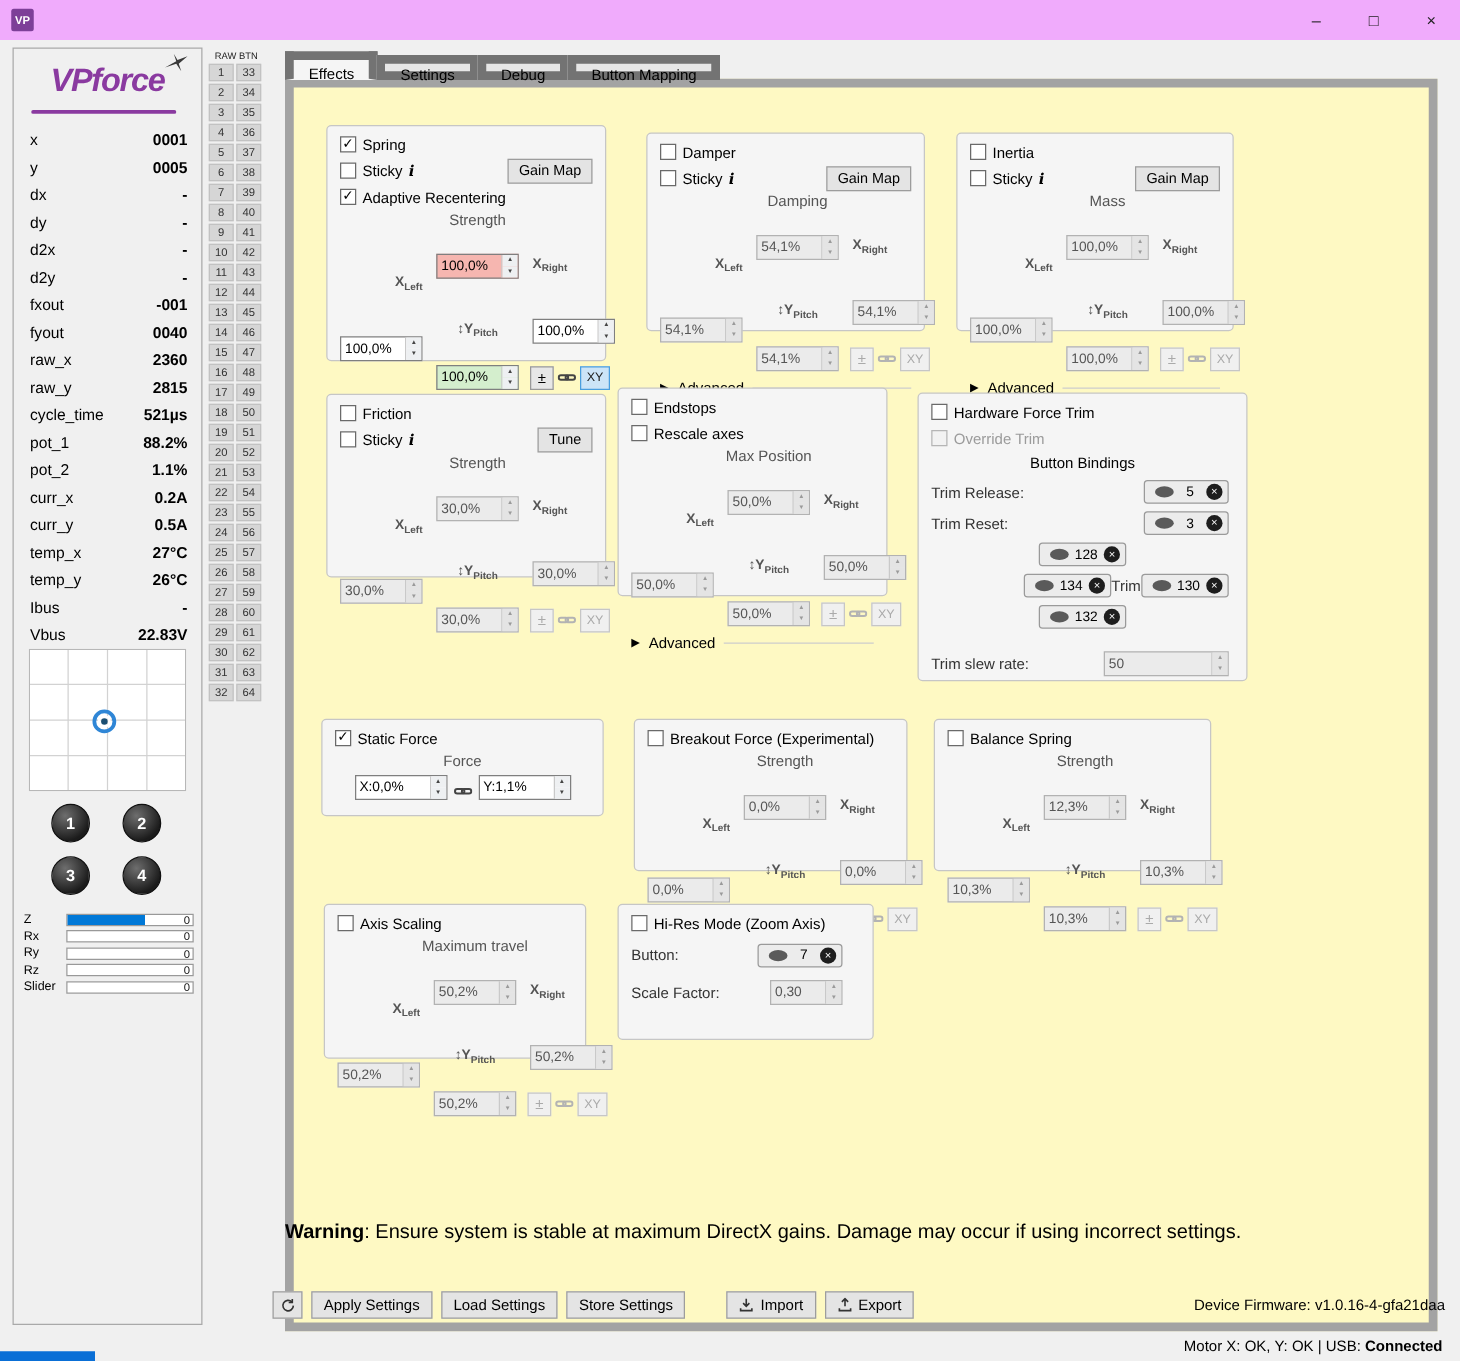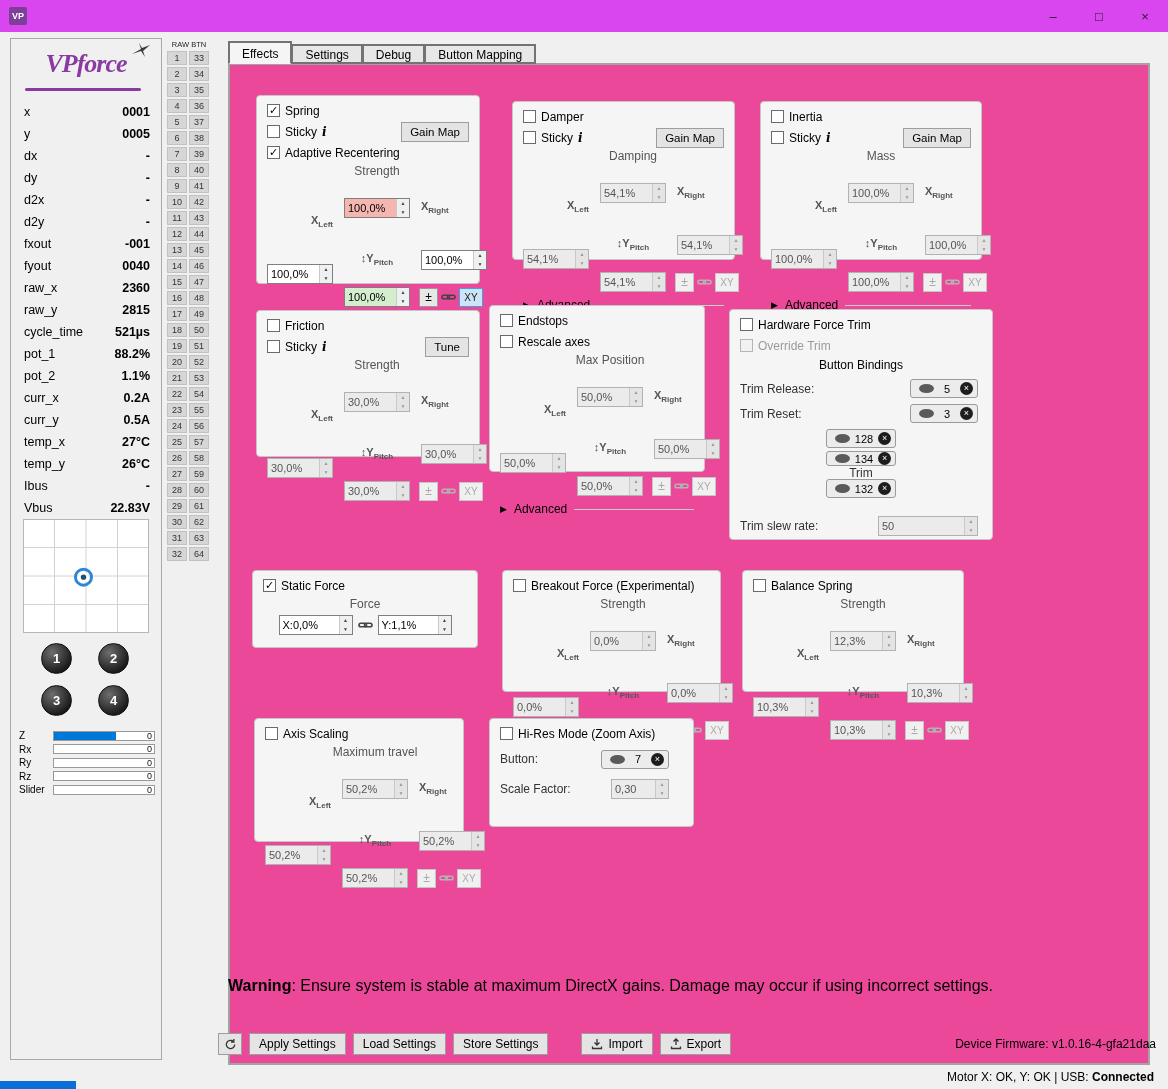--- a/index.html
+++ b/index.html
@@ -1,29 +1,29 @@
 <!DOCTYPE html>
 <html><head>
 <meta charset="utf-8">
 <style>
   *{margin:0;padding:0;box-sizing:border-box;}
   html,body{width:1168px;height:1089px;}
   body{position:relative;background:#f0f0f0;font-family:"Liberation Sans",sans-serif;font-size:12px;color:#000;overflow:hidden;outline:1px solid #9a9a9a;}
 
   
-  .titlebar{position:absolute;left:0;top:0;width:100%;height:32px;background:#d946ef;display:flex;align-items:center;}
+  .titlebar{position:absolute;left:0;top:0;width:100%;height:32px;background:#f0abfc;display:flex;align-items:center;}
   .app-icon{width:18px;height:18px;margin-left:9px;background:#7d3f98;color:#fff;font-size:9px;font-weight:bold;display:flex;align-items:center;justify-content:center;border-radius:2px;}
   .title-text{margin-left:8px;font-size:12px;white-space:nowrap;}
   .win-controls{margin-left:auto;display:flex;height:100%;}
   .win-btn{width:46px;height:100%;display:flex;align-items:center;justify-content:center;font-size:13px;color:#222;cursor:default;}
 
   
   .sidebar{position:absolute;left:10px;top:38px;width:152px;height:1022px;border:1px solid #a9a9a9;background:#f0f0f0;}
   .logo{position:relative;height:60px;text-align:center;padding-top:10px;}
-  .logo-text{font-family:Liberation Serif, serif;font-style:italic;font-weight:bold;font-size:26px;color:#8a3aa0;letter-spacing:-1px;}
+  .logo-text{font-family:Liberation Sans, sans-serif;font-style:italic;font-weight:bold;font-size:26px;color:#8a3aa0;letter-spacing:-1px;}
   .logo-underline{position:absolute;left:14px;right:20px;bottom:8px;height:3px;background:#8a3aa0;border-radius:2px;}
   .logo-plane{position:absolute;right:10px;top:4px;}
   .tel-list{position:absolute;top:62px;left:13px;right:11px;}
   .tel-row{display:flex;justify-content:space-between;height:22px;font-size:12.5px;align-items:center;}
   .tel-label{color:#000;}
   .tel-value{font-weight:600;}
   .pos-grid{position:absolute;top:480px;left:12px;}
   .dev-btns{position:absolute;top:604px;left:30px;display:grid;grid-template-columns:31px 31px;gap:11px 26px;}
   .dev-btn{width:31px;height:31px;border-radius:50%;background:radial-gradient(circle at 35% 30%,#6e6e6e,#1b1b1b 72%);border:1px solid #101010;color:#fff;font-size:13px;font-weight:bold;display:flex;align-items:center;justify-content:center;}
   .axes{position:absolute;top:690px;left:8px;right:6px;}
@@ -34,23 +34,23 @@
   .axis-val{position:absolute;right:2px;top:-1px;font-size:9px;color:#111;}
 
   
   .rawbtn{position:absolute;left:167px;top:38px;width:44px;}
   .rawbtn-header{font-size:7.5px;color:#222;text-align:center;height:13px;line-height:13px;white-space:nowrap;}
   .rawbtn-grid{display:grid;grid-template-columns:20px 20px;gap:2px;}
   .raw-cell{height:14px;background:#d6d6d6;border:1px solid #c2c2c2;font-size:9px;color:#333;display:flex;align-items:center;justify-content:center;}
 
   
   .tabbar{position:absolute;left:228px;top:41px;height:23px;display:flex;align-items:flex-end;z-index:2;}
-  .tab{height:20px;line-height:19px;padding:0 12px;background:#e7e7e7;border:2px solid #737373;margin-right:-1px;font-size:12px;cursor:default;}
+  .tab{height:20px;line-height:19px;padding:0 12px;background:#e7e7e7;border:7px solid #737373;margin-right:-1px;font-size:12px;cursor:default;}
   .tab.active{height:23px;line-height:22px;background:#f5f5f5;border-bottom:1px solid #f5f5f5;}
-  .tab-panel{position:absolute;left:228px;top:63px;width:922px;height:1002px;border:2px solid #a3a3a3;background:#ec4899;}
+  .tab-panel{position:absolute;left:228px;top:63px;width:922px;height:1002px;border:7px solid #a3a3a3;background:#fef9c3;}
 
   
   .grp{position:absolute;border:1px solid #c6c6c6;border-radius:4px;padding:4px 10px 0 10px;background:#f5f5f5;}
   #grp-spring{left:26px;top:30px;width:224px;height:189px;}
   #grp-damper{left:282px;top:36px;width:223px;height:159px;}
   #grp-inertia{left:530px;top:36px;width:222px;height:159px;}
   #grp-friction{left:26px;top:245px;width:224px;height:147px;}
   #grp-endstops{left:259px;top:240px;width:216px;height:167px;}
   #grp-hw_trim{left:499px;top:244px;width:264px;height:231px;}
   #grp-static_force{left:22px;top:505px;width:226px;height:78px;}
@@ -100,30 +100,30 @@
   .advanced{display:flex;align-items:center;gap:7px;margin-top:6px;}
   .tri{font-size:9px;}
   .adv-label{font-size:12px;}
   .adv-line{flex:1;height:1px;background:#cdcdcd;}
 
   
   .bind-header{text-align:center;font-size:12px;height:18px;margin-top:2px;}
   .hw-row{display:flex;align-items:center;height:25px;}
   .hw-row.lbl{justify-content:space-between;padding-right:4px;}
   .hw-row.center{justify-content:center;}
-  .hw-row.between{justify-content:space-between;padding:0 4px;flex-direction:column;}
+  .hw-row.between{justify-content:flex-end;padding:0 4px;}
   .hw-row.slew{margin-top:12px;justify-content:space-between;padding-right:4px;}
   .hw-row.hires{height:30px;justify-content:space-between;padding-right:14px;gap:14px;}
   .hw-label{font-size:12px;color:#333;}
   .hw-mid{font-size:12px;color:#333;}
   .chip{display:inline-flex;align-items:center;gap:5px;height:19px;padding:0 4px 0 8px;border:1px solid #9a9a9a;border-radius:3px;background:#ececec;}
   .chip-oval{width:15px;height:9px;background:#5a5a5a;border-radius:50%;}
   .chip-num{font-size:11px;min-width:16px;text-align:center;}
   .chip-x{width:13px;height:13px;border-radius:50%;background:#1d1d1d;color:#fff;font-size:9px;line-height:13px;text-align:center;}
-  .sf-row{display:flex;align-items:center;justify-content:center;gap:5px;margin-top:2px;}
+  .sf-row{display:flex;align-items:flex-end;justify-content:center;gap:5px;margin-top:2px;}
 
   
   .warning{position:absolute;left:228px;top:978px;font-size:16px;line-height:16px;}
   .footer{position:absolute;left:218px;top:1033px;right:12px;display:flex;align-items:center;gap:7px;}
   .icon-btn{width:24px;padding:0;display:inline-flex;align-items:center;justify-content:center;}
   .btn.with-icon{display:inline-flex;align-items:center;gap:5px;}
   .btn.import{margin-left:26px;}
   .firmware{margin-left:auto;font-size:12px;}
   .statusbar{position:absolute;left:0;bottom:0;width:100%;height:24px;}
   .status-text{position:absolute;right:14px;bottom:5px;font-size:12px;}

